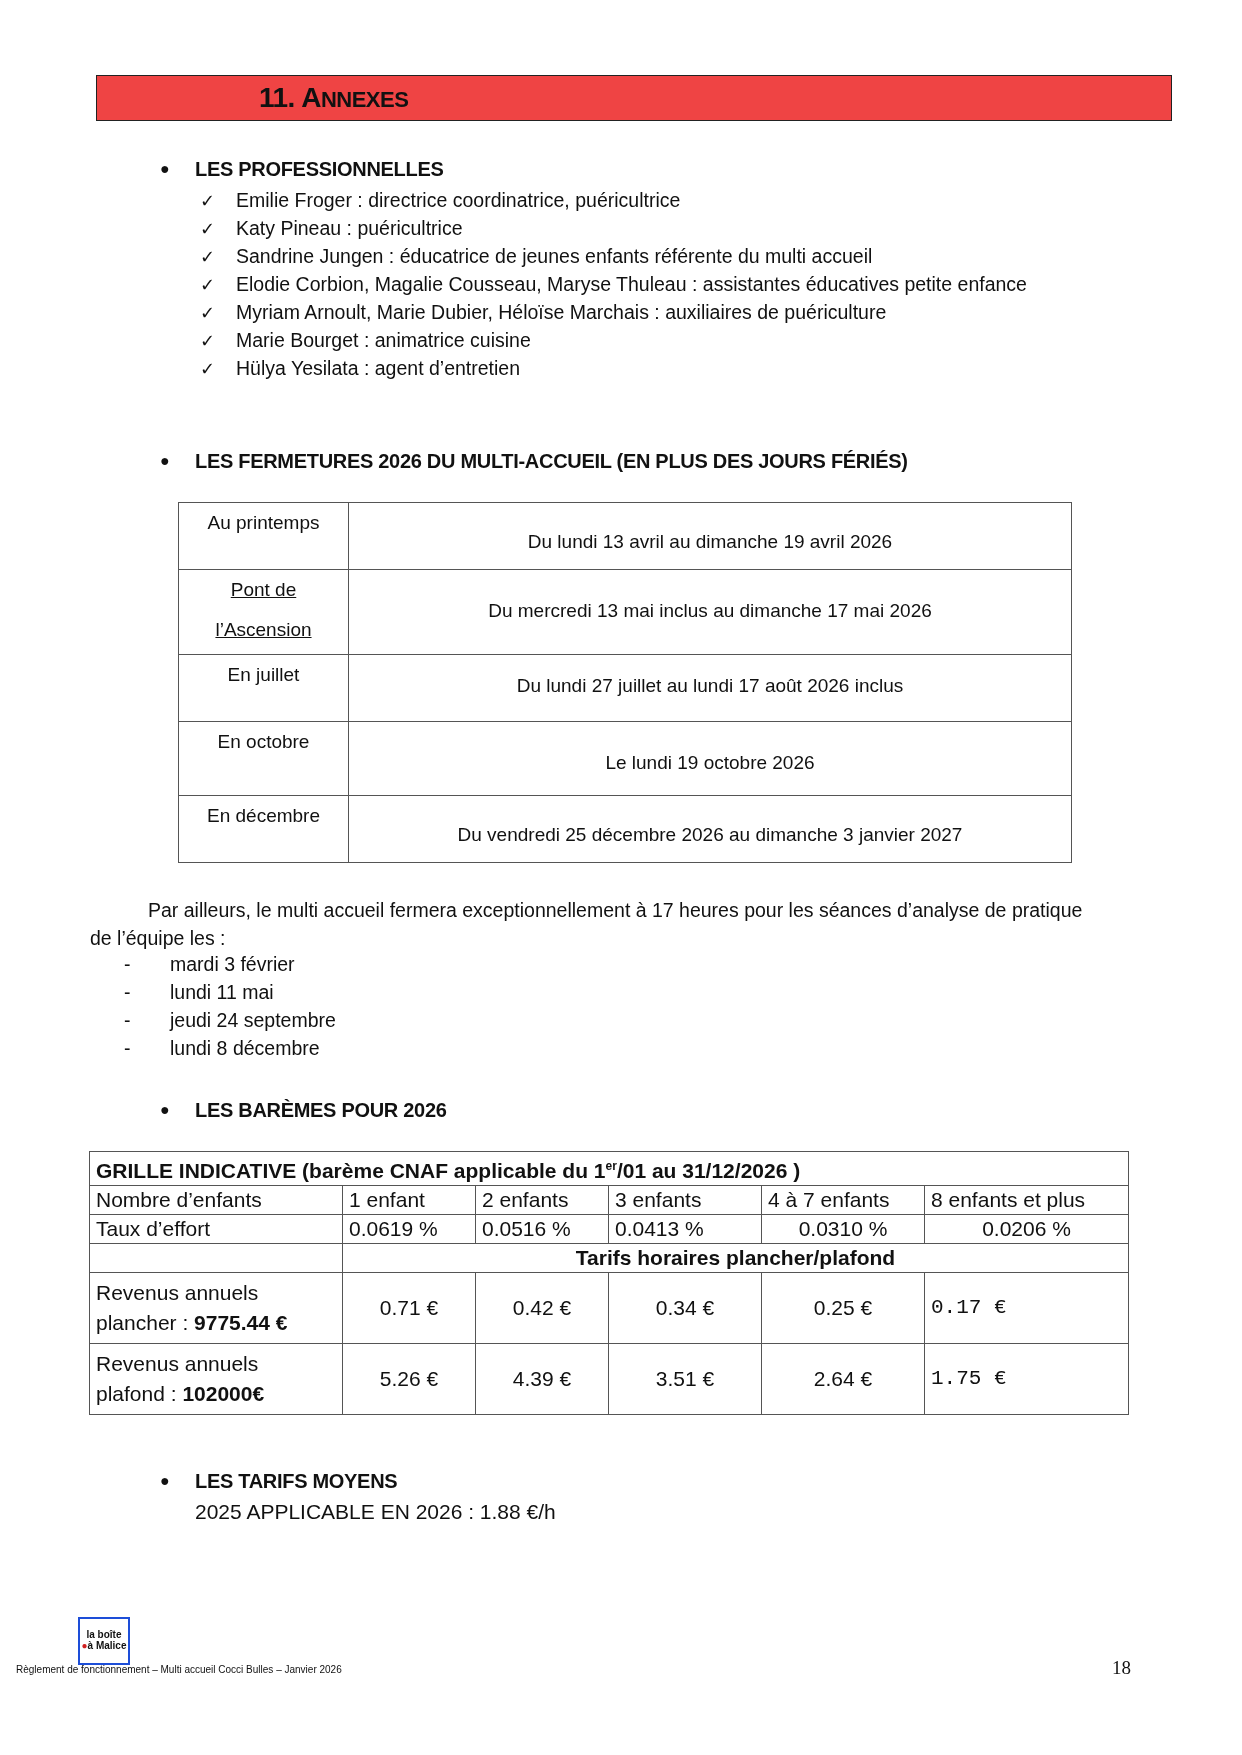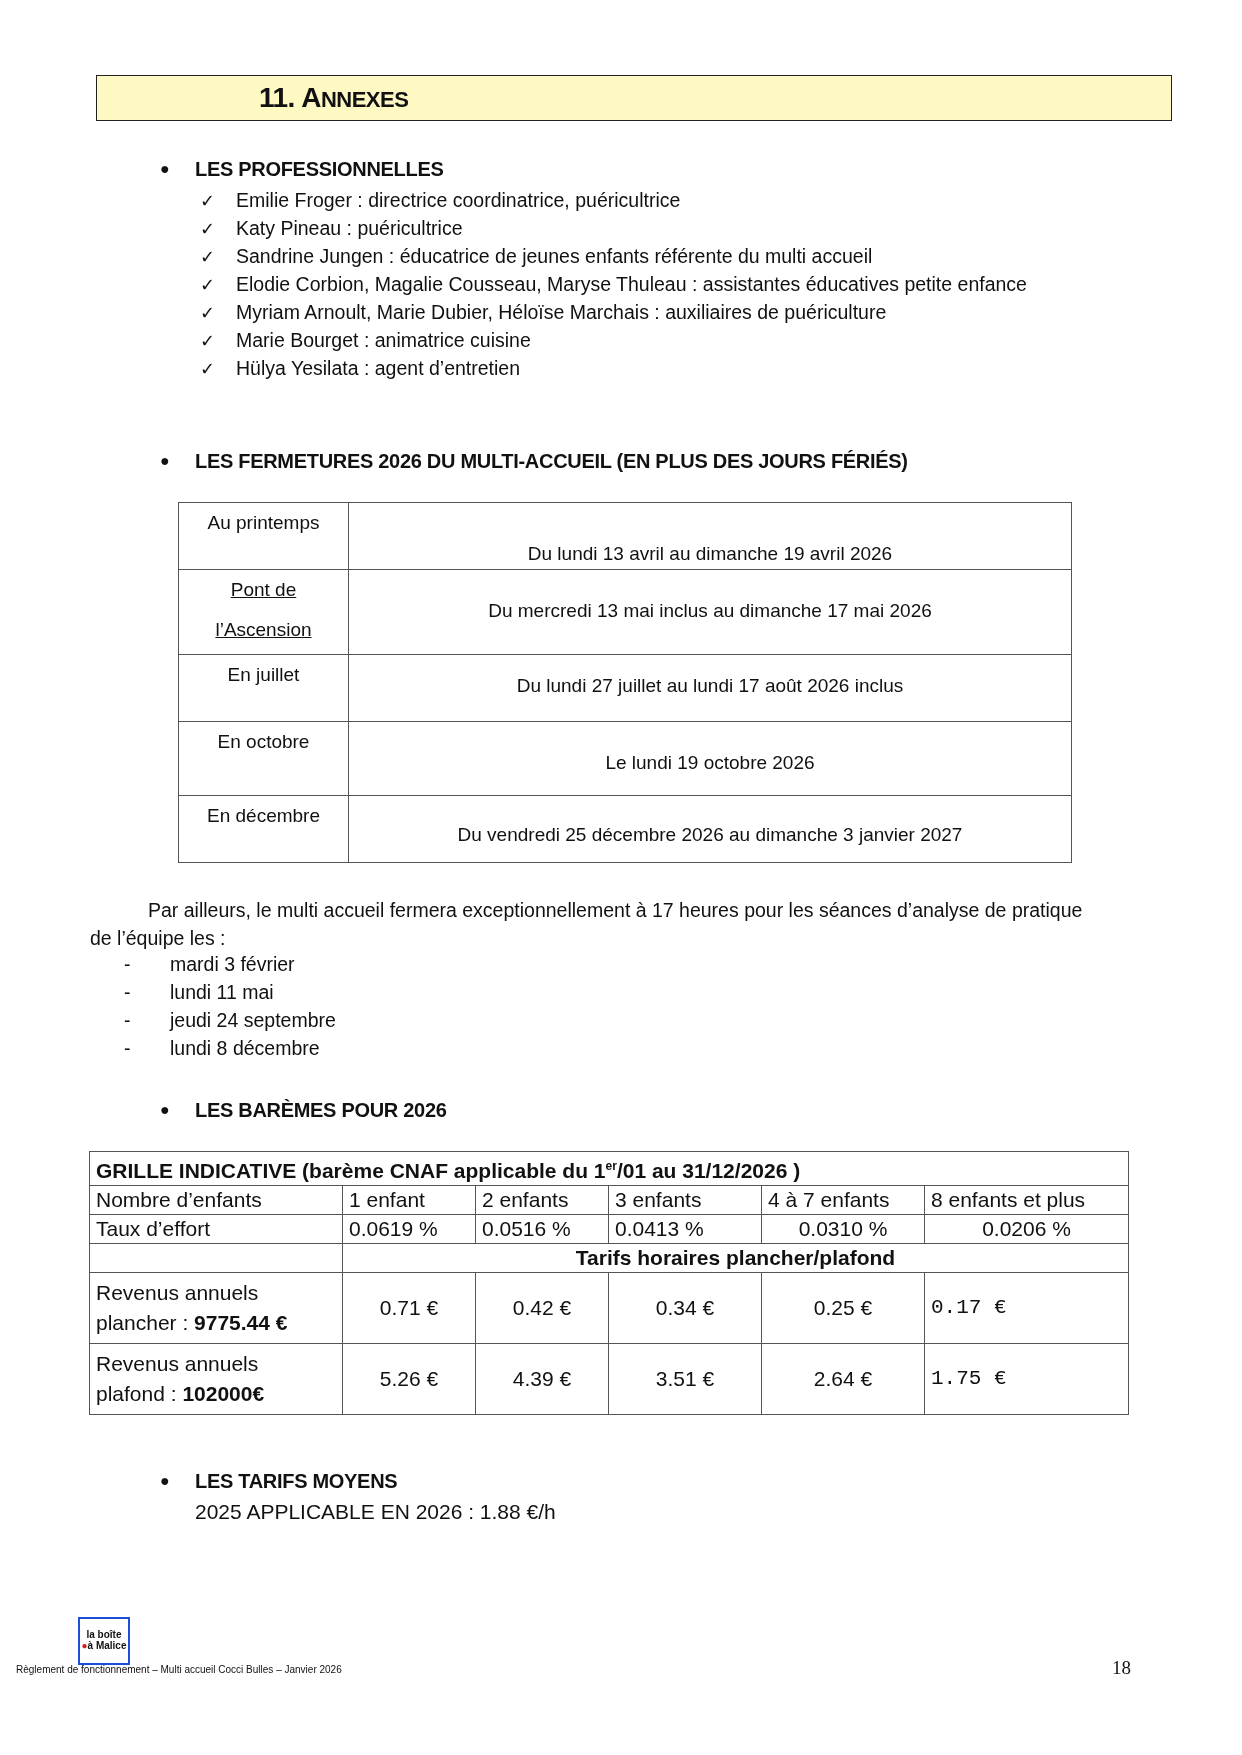--- a/index.html
+++ b/index.html
@@ -2,21 +2,21 @@
 <html><head>
 <meta charset="utf-8">
 <style>
   html, body { margin: 0; padding: 0; background: #ffffff; }
   body {
     width: 1242px; height: 1755px; position: relative; overflow: hidden;
     font-family: "Liberation Sans", "DejaVu Sans", sans-serif; color: #111;
   }
   .title-box {
     position: absolute; left: 96px; top: 75px; width: 1076px; height: 46px;
-    background: #fef9c3; border: 1.5px solid #222; box-sizing: border-box;
+    background: #ef4444; border: 1.5px solid #222; box-sizing: border-box;
   }
   .title-box .t {
     position: absolute; left: 162px; top: 6px; font-weight: bold; font-size: 28px;
     letter-spacing: -0.5px;
   }
   .title-box .t .sc { font-size: 22px; }
   .section-head {
     position: absolute; font-weight: bold; font-size: 20px; letter-spacing: -0.3px;
   }
   .bullet { position: absolute; font-size: 16px; }
@@ -70,21 +70,21 @@
   <li><span class="ck">✓</span><span>Hülya Yesilata : agent d’entretien</span></li>
 </ul>
 
 <span class="bullet" style="left:160px;top:452px;">●</span>
 <div class="section-head" style="left:195px;top:450px;">LES FERMETURES 2026 DU MULTI-ACCUEIL (EN PLUS DES JOURS FÉRIÉS)</div>
 
 <table class="ferm" style="left:178px;top:502px;">
   <tbody>
       <tr style="height:67px;">
     <td class="lbl single">Au printemps</td>
-    <td class="val" style="padding-top:40px;">Du lundi 13 avril au dimanche 19 avril 2026</td>
+    <td class="val" style="padding-top:28px;">Du lundi 13 avril au dimanche 19 avril 2026</td>
   </tr>
   <tr style="height:85px;">
     <td class="lbl" style="padding-top:0;text-decoration:underline;"><span>Pont de</span><br><span>l’Ascension</span></td>
     <td class="val" style="padding-top:30px;">Du mercredi 13 mai inclus au dimanche 17 mai 2026</td>
   </tr>
   <tr style="height:67px;">
     <td class="lbl single">En juillet</td>
     <td class="val" style="padding-top:20px;">Du lundi 27 juillet au lundi 17 août 2026 inclus</td>
   </tr>
   <tr style="height:74px;">

